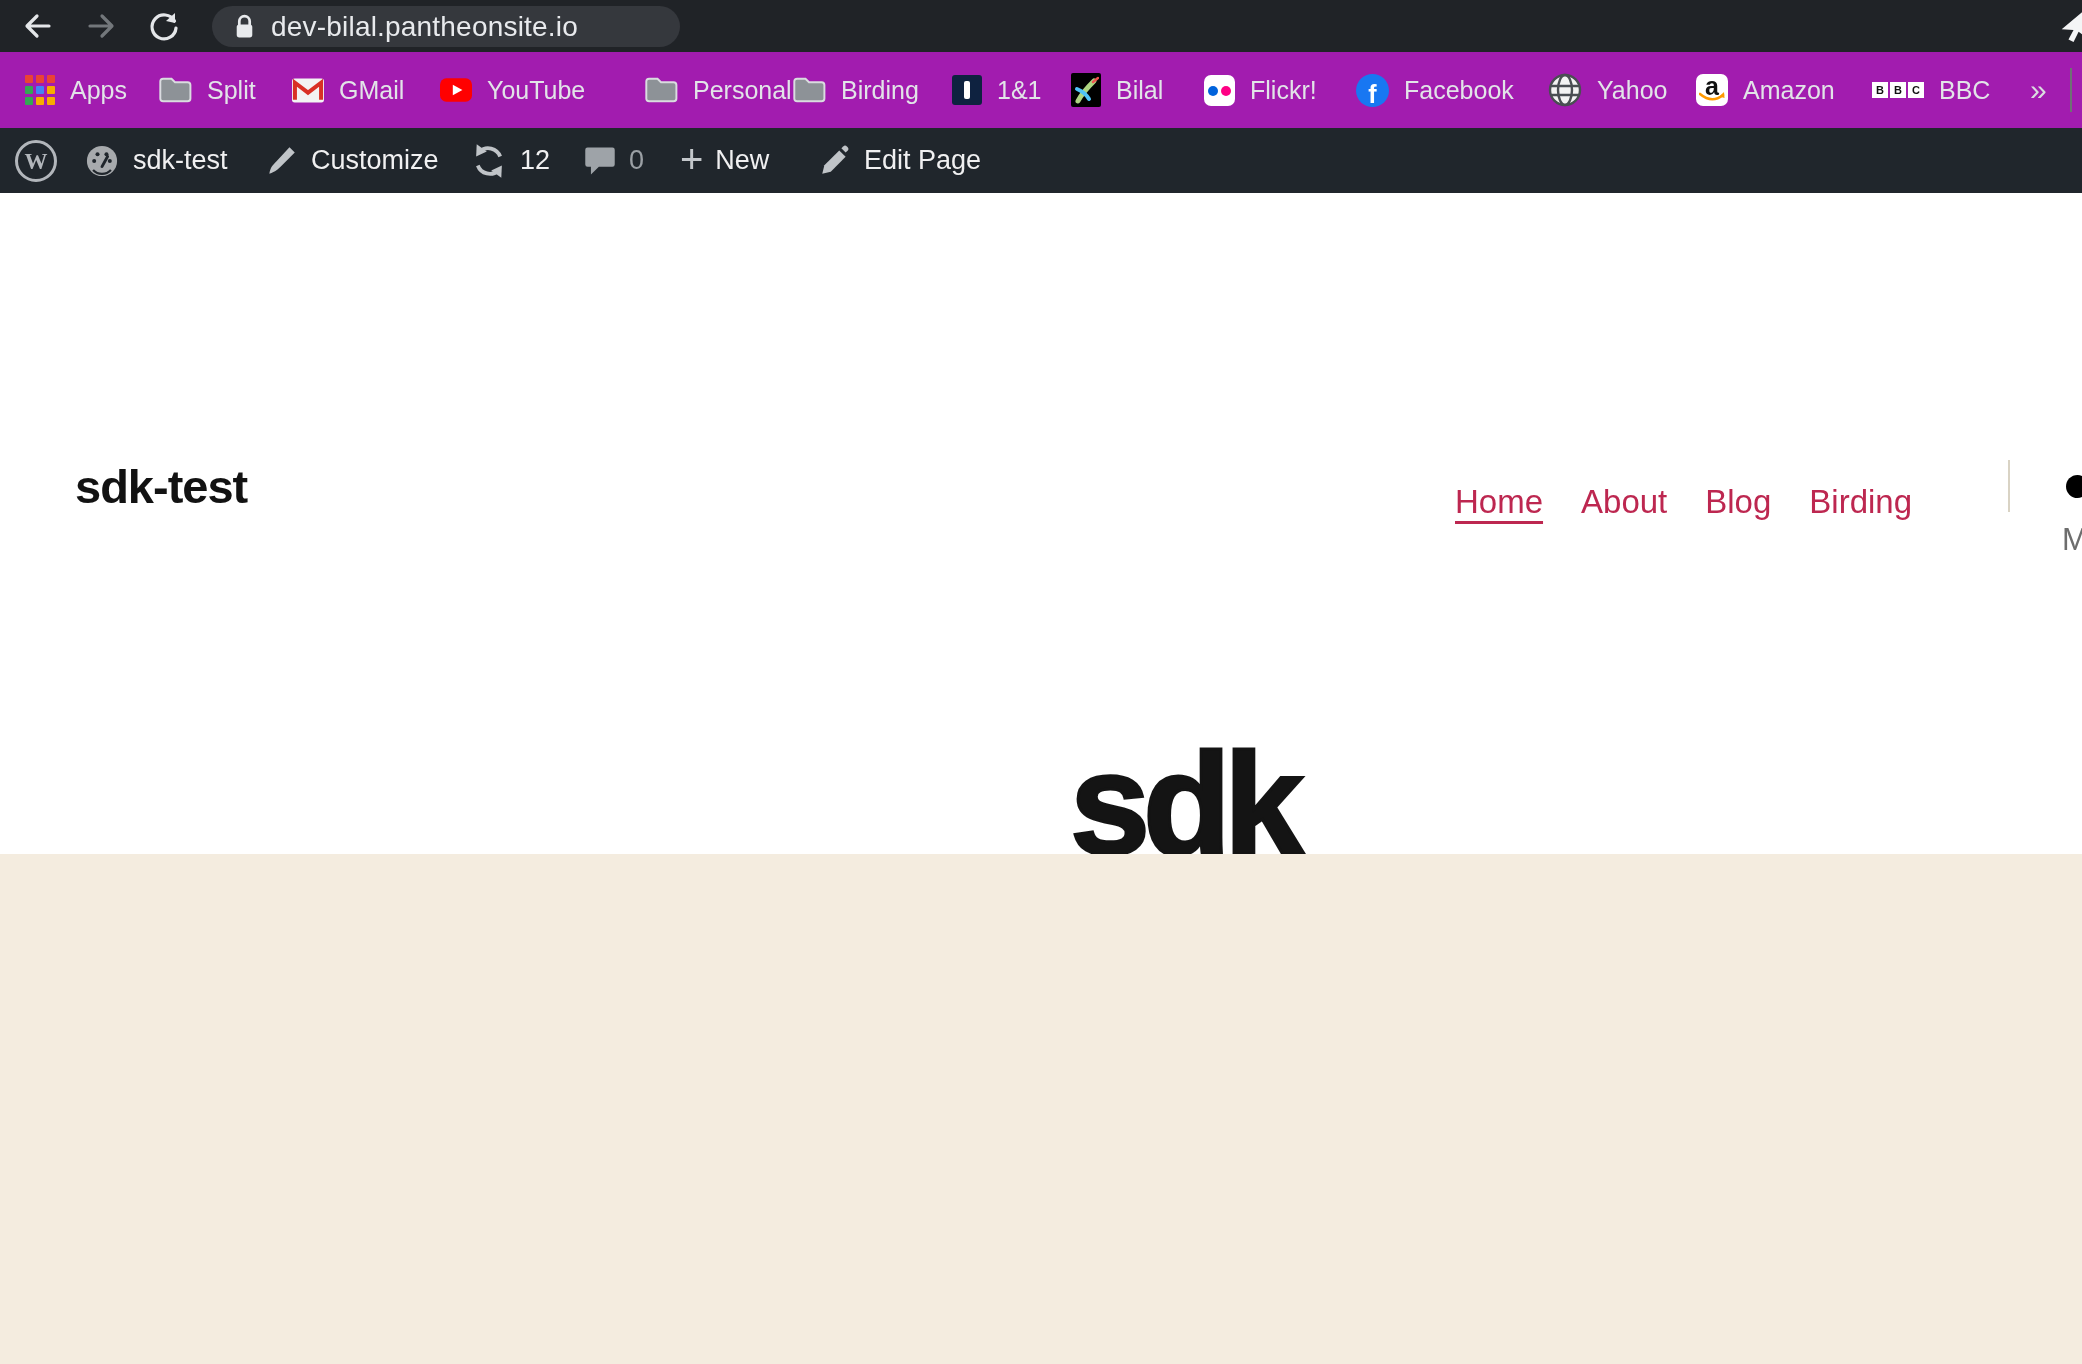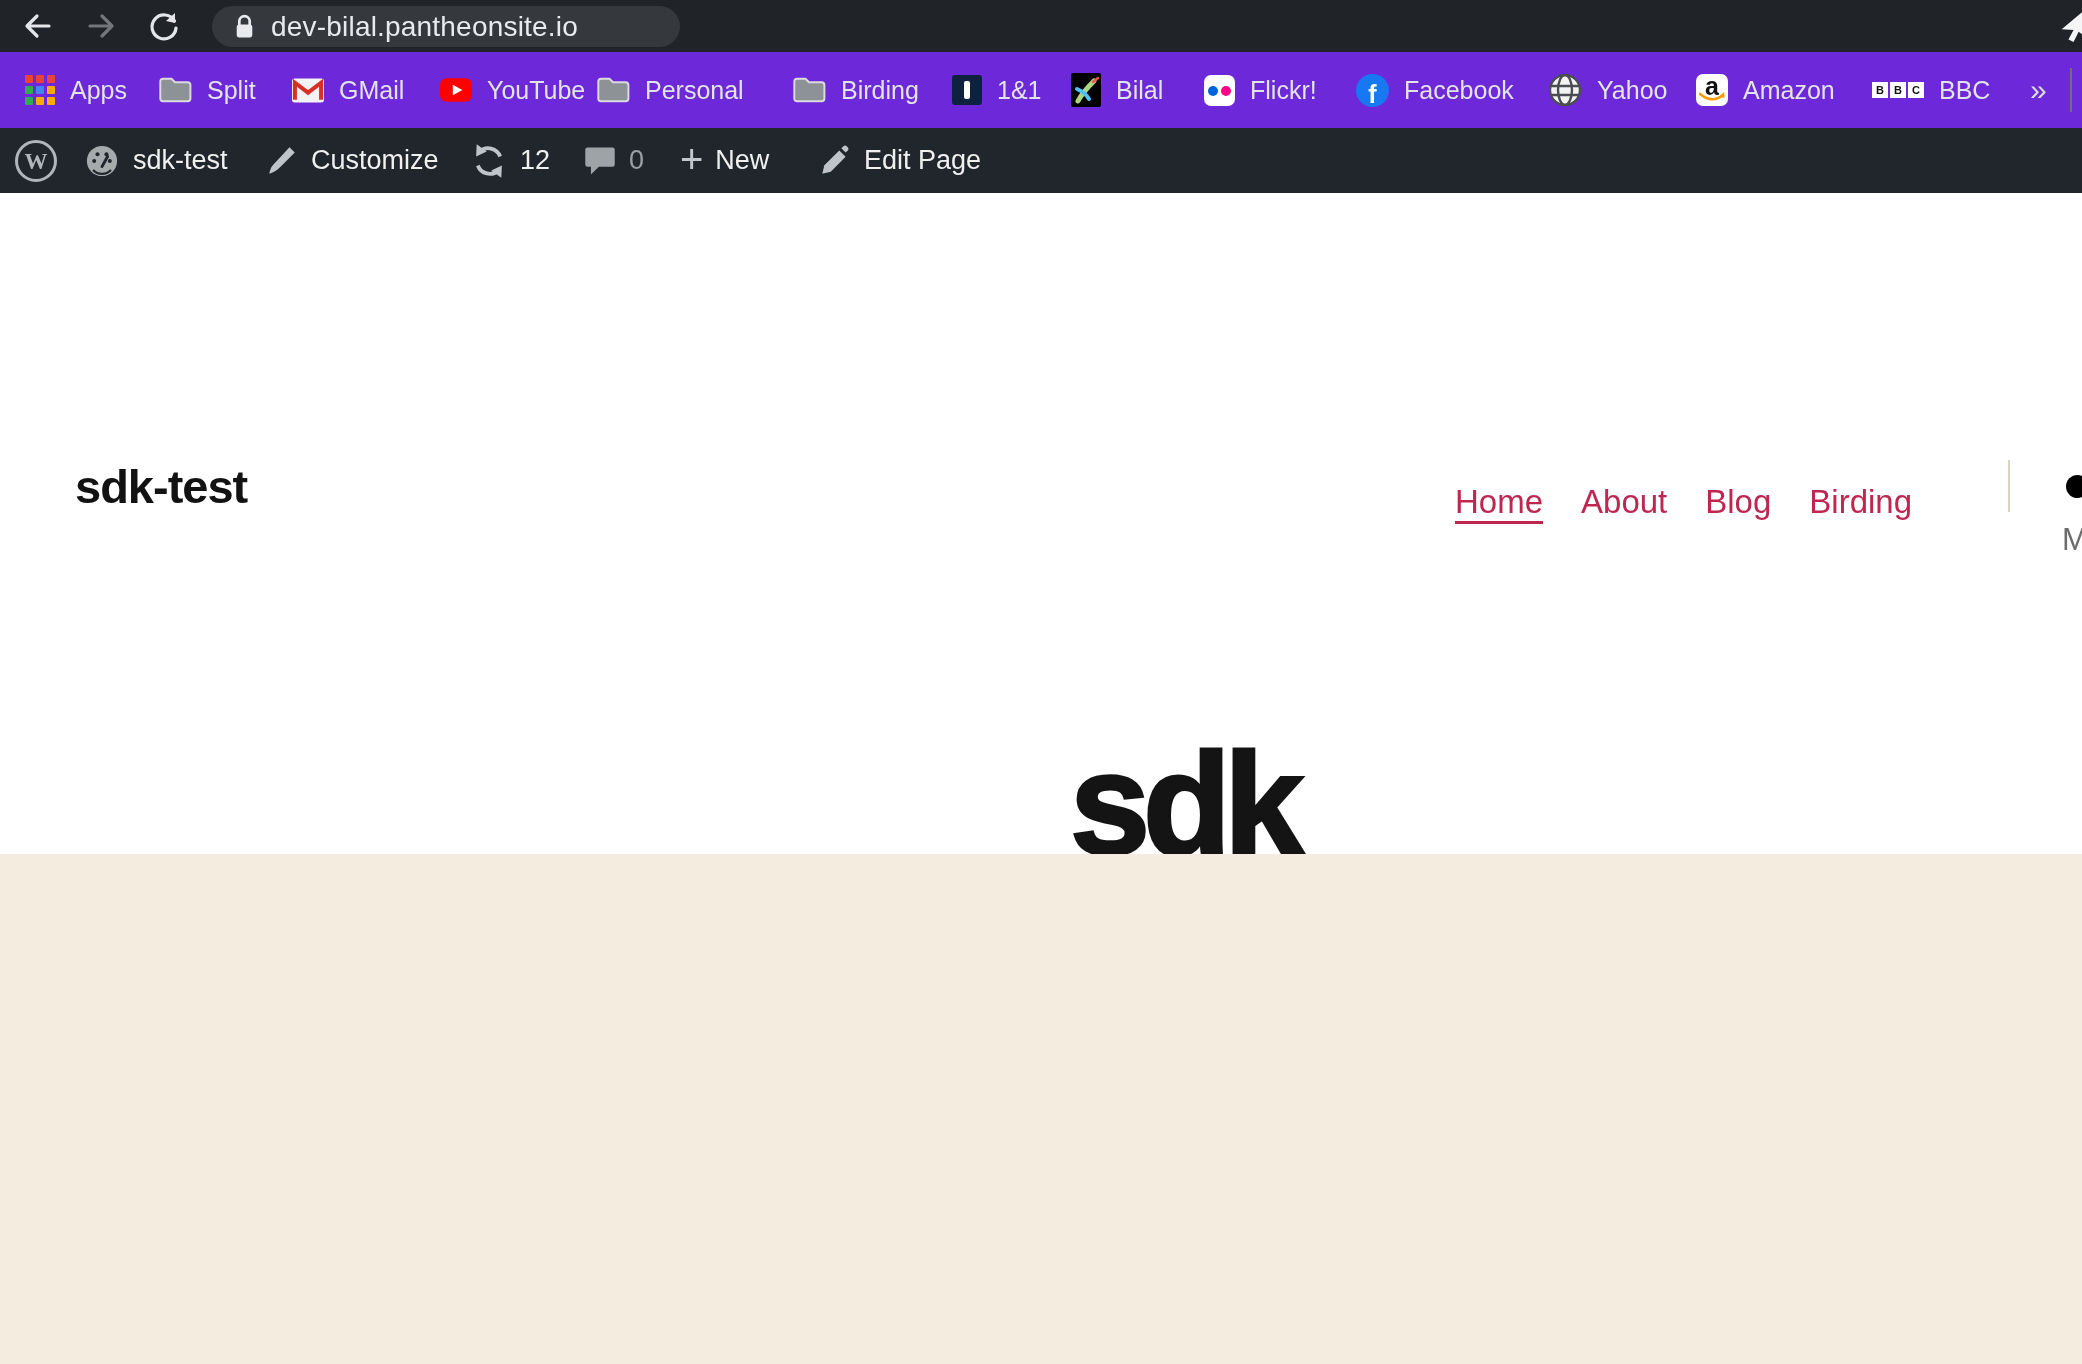--- a/index.html
+++ b/index.html
@@ -7,21 +7,21 @@
   body { position:relative; background:#ffffff; font-family:"Liberation Sans","DejaVu Sans",sans-serif; }
 
   
   .toolbar { position:absolute; left:0; top:0; width:2082px; height:52px; background:#202327; }
   .nav-btn { position:absolute; top:8px; width:36px; height:36px; display:flex; align-items:center; justify-content:center; border-radius:50%; }
   .urlbar { position:absolute; left:212px; top:6px; width:468px; height:41px; background:#35383d; border-radius:21px; display:flex; align-items:center; padding-left:22px; }
   .url-text { color:#e8eaed; font-size:28px; margin-left:16px; letter-spacing:0.2px; white-space:nowrap; }
   .cursor { position:absolute; left:2060px; top:4px; }
 
   
-  .bookmarks { position:absolute; left:0; top:52px; width:2082px; height:76px; background:#6d28d9; }
+  .bookmarks { position:absolute; left:0; top:52px; width:2082px; height:76px; background:#a21caf; }
   .bm { position:absolute; top:0; height:76px; display:flex; align-items:center; gap:15px; color:#e2e4e8; font-size:25px; font-weight:500; white-space:nowrap; cursor:default; }
   .apps-grid { width:30px; height:30px; display:grid; grid-template-columns:repeat(3,1fr); grid-template-rows:repeat(3,1fr); gap:3px; }
   .apps-grid span { border-radius:1px; }
   .folder-svg { display:block; }
   .oneone { width:30px; height:30px; background:#0e2240; border-radius:3px; position:relative; }
   .oneone i { position:absolute; left:12px; top:6px; width:6px; height:18px; background:#fff; border-radius:2px; }
   .bilal-ico { width:30px; height:34px; background:#000; border-radius:2px; display:flex; align-items:center; justify-content:center; }
   .flickr { width:31px; height:31px; background:#fff; border-radius:7px; position:relative; }
   .flickr i { position:absolute; top:11px; width:10px; height:10px; border-radius:50%; }
   .flickr .b { left:4px; background:#0063dc; }
@@ -123,21 +123,21 @@
   </div>
 
   <div class="bm" style="left:440px;">
     <svg width="32" height="24" viewBox="0 0 30 22">
       <rect width="30" height="22" rx="6" fill="#ff0000"></rect>
       <path d="M12 6 L21 11 L12 16 Z" fill="#ffffff"></path>
     </svg>
     <span>YouTube</span>
   </div>
 
-  <div class="bm" style="left:596px;align-items:center;">
+  <div class="bm" style="left:644px;align-items:center;">
     <svg class="folder-svg" width="34" height="28" viewBox="0 0 24 20">
       <path d="M1.5 4 q0-2 2-2 h6 l2.5 2.5 h9 q2 0 2 2 v9.5 q0 2-2 2 h-17.5 q-2 0-2-2 Z" fill="#8d9297" stroke="#dadce0" stroke-width="1.4"></path>
     </svg>
     <span>Personal</span>
   </div>
 
   <div class="bm" style="left:792px;">
     <svg class="folder-svg" width="34" height="28" viewBox="0 0 24 20">
       <path d="M1.5 4 q0-2 2-2 h6 l2.5 2.5 h9 q2 0 2 2 v9.5 q0 2-2 2 h-17.5 q-2 0-2-2 Z" fill="#8d9297" stroke="#dadce0" stroke-width="1.4"></path>
     </svg>

